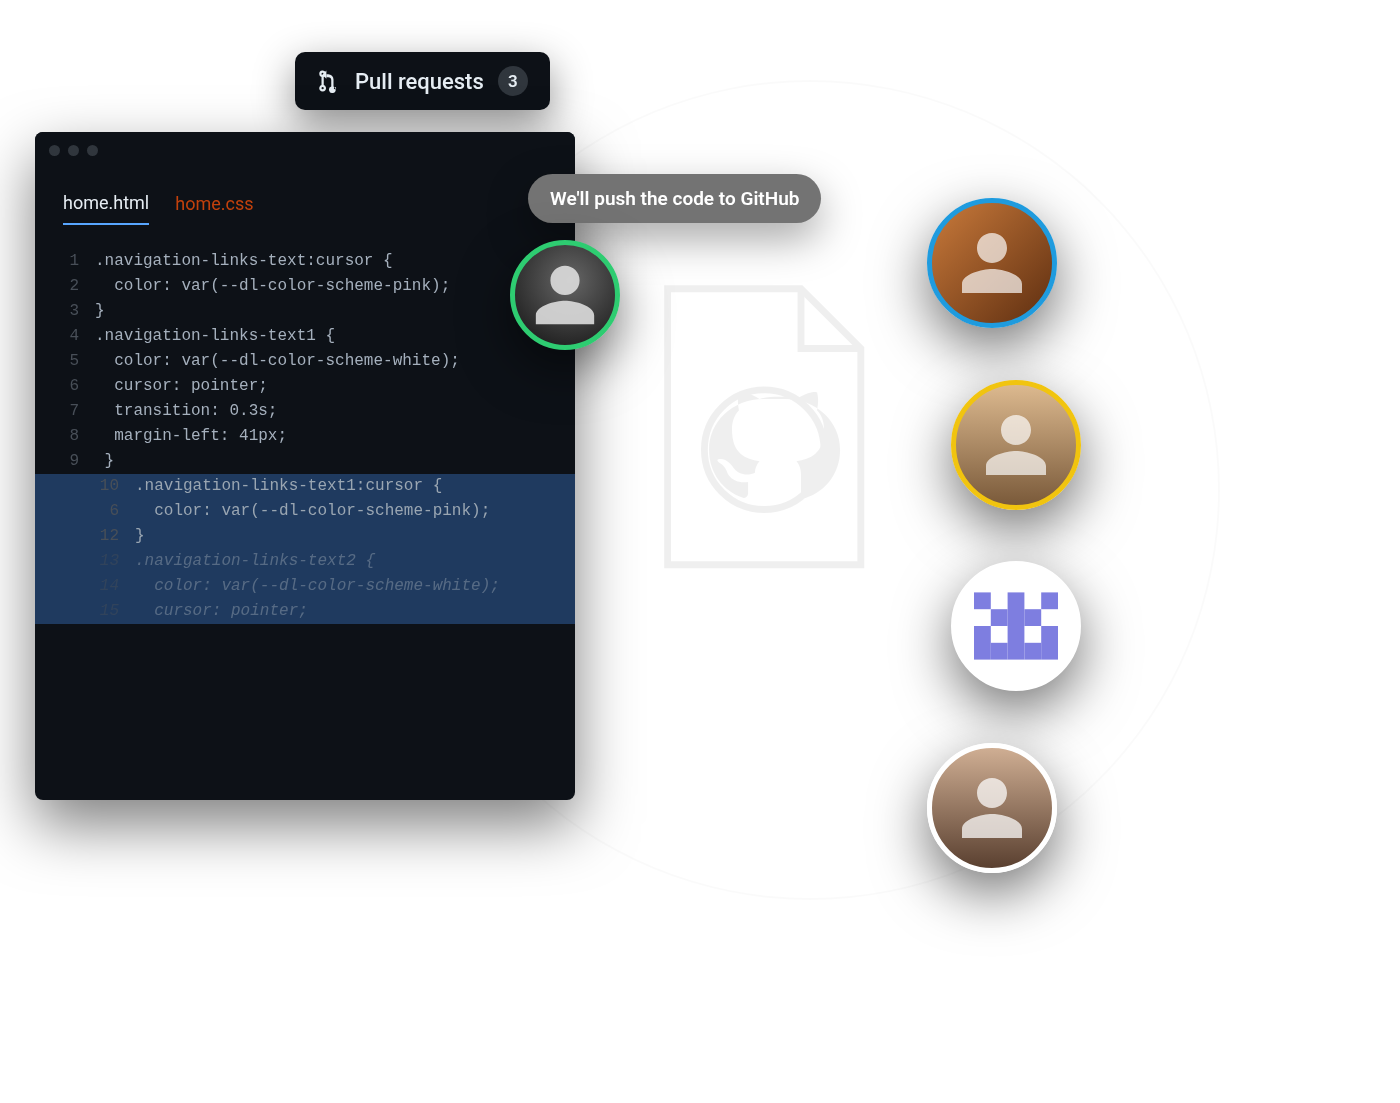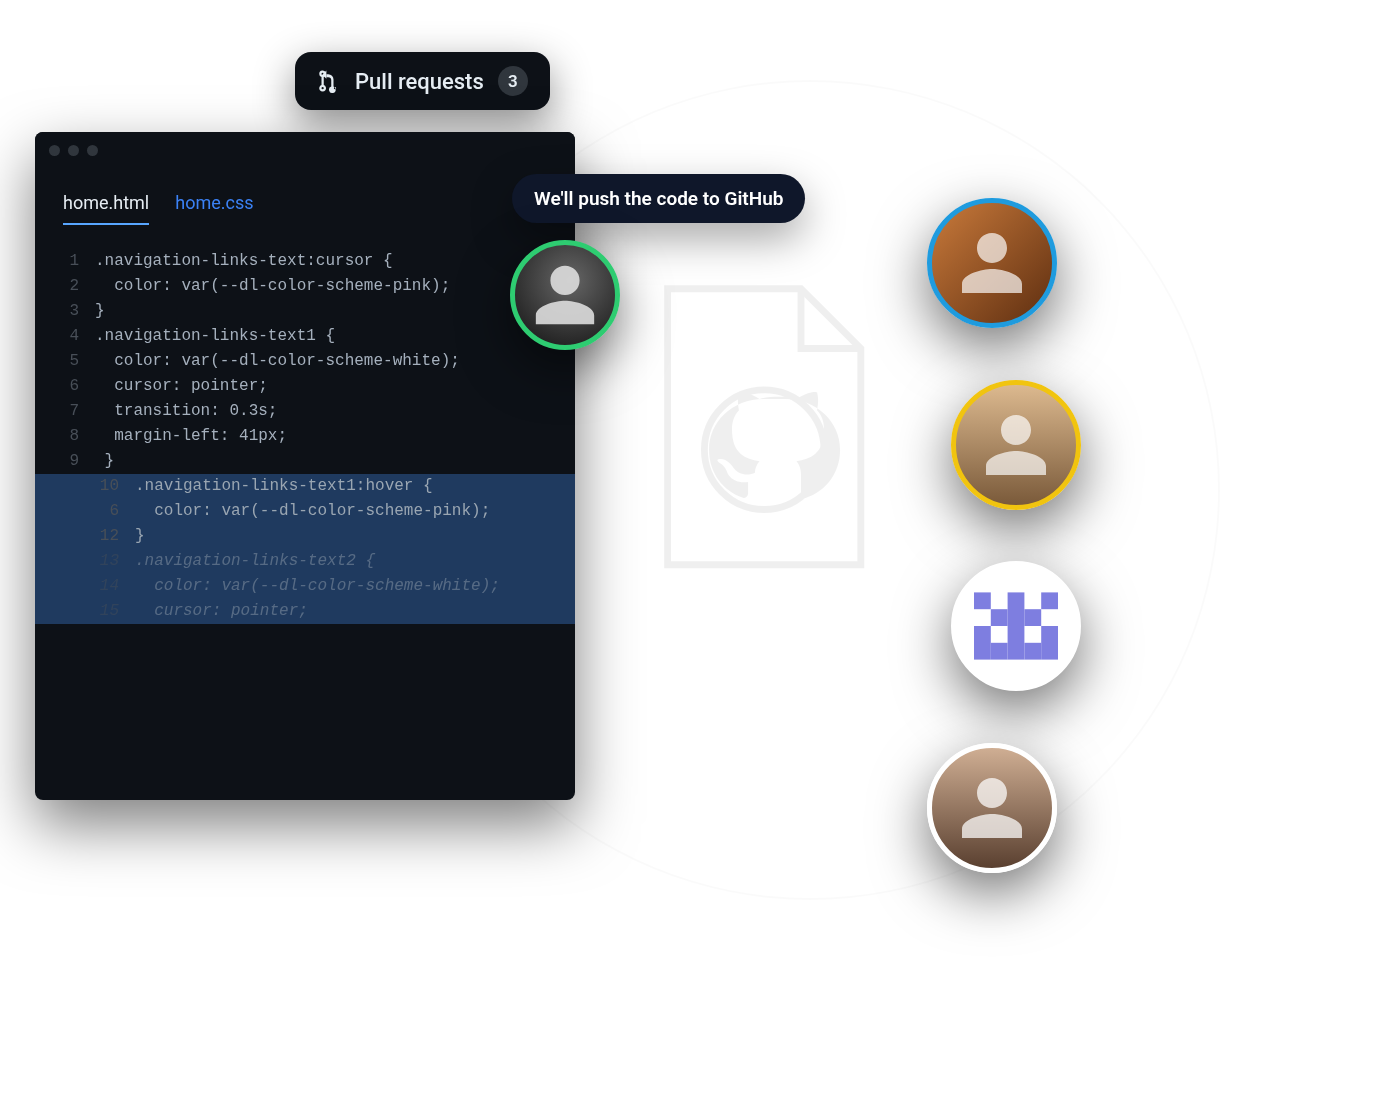--- a/index.html
+++ b/index.html
@@ -28,21 +28,21 @@
   .top-tabs {
     position: absolute;
     left: 295px;
     top: 52px;
     display: flex;
     gap: 18px;
   }
   .tab-btn {
     background: #0d1117;
     color: #e6edf3;
-    border-radius: 16px;
+    border-radius: 10px;
     padding: 14px 22px;
     display: flex;
     align-items: center;
     gap: 14px;
     font-size: 22px;
     font-weight: 500;
     box-shadow: 0 14px 40px rgba(0,0,0,0.45);
   }
   .tab-btn .icon { width: 24px; height: 24px; display:flex; align-items:center; justify-content:center; }
   .badge {
@@ -78,22 +78,23 @@
     padding: 0 14px;
     gap: 8px;
     background: #0d1117;
   }
   .tl-dot { width: 11px; height: 11px; border-radius: 50%; background: #30363d; }
   .file-tabs {
     display: flex;
     gap: 26px;
     padding: 24px 28px 0;
     font-size: 18px;
-  }
-  .file-tab { color: #3b82f6; padding-bottom: 10px; }
+    align-items: center;
+  }
+  .file-tab { color: #c2410c; padding-bottom: 10px; }
   .file-tab.active { color: #e6edf3; border-bottom: 2px solid #58a6ff; }
   .code-area {
     padding: 24px 0 0;
     font-family: "SFMono-Regular", Consolas, "Liberation Mono", Menlo, monospace;
     font-size: 16px;
     line-height: 25px;
     color: #8b949e;
   }
   .code-line {
     display: flex;
@@ -113,23 +114,23 @@
     padding-right: 20px;
   }
   .code-line.hl { background: #1f3a5f; padding-left: 40px; }
   .code-line.hl .code { color: #9aa6b2; }
   .code-line.fade .code, .code-line.fade .gutter { opacity: 0.55; font-style: italic; }
   .code-line.hl.fade .code, .code-line.hl.fade .gutter { opacity: 0.45; }
 
   
   .tooltip {
     position: absolute;
-    left: 512px;
+    left: 528px;
     top: 174px;
-    background: #0f172a;
+    background: #737373;
     color: #fff;
     font-weight: 600;
     font-size: 19px;
     padding: 13px 22px;
     border-radius: 999px;
     box-shadow: 0 16px 42px rgba(0,0,0,0.35);
   }
 
   
   .primary-avatar {
@@ -242,21 +243,21 @@
       <div class="code-line">
         <div class="gutter">8</div>
         <div class="code">  margin-left: 41px;</div>
       </div>
       <div class="code-line">
         <div class="gutter">9</div>
         <div class="code"> }</div>
       </div>
       <div class="code-line hl">
         <div class="gutter">10</div>
-        <div class="code">.navigation-links-text1:hover {</div>
+        <div class="code">.navigation-links-text1:cursor {</div>
       </div>
       <div class="code-line hl">
         <div class="gutter">6</div>
         <div class="code">  color: var(--dl-color-scheme-pink);</div>
       </div>
       <div class="code-line hl">
         <div class="gutter">12</div>
         <div class="code">}</div>
       </div>
       <div class="code-line hl fade">

